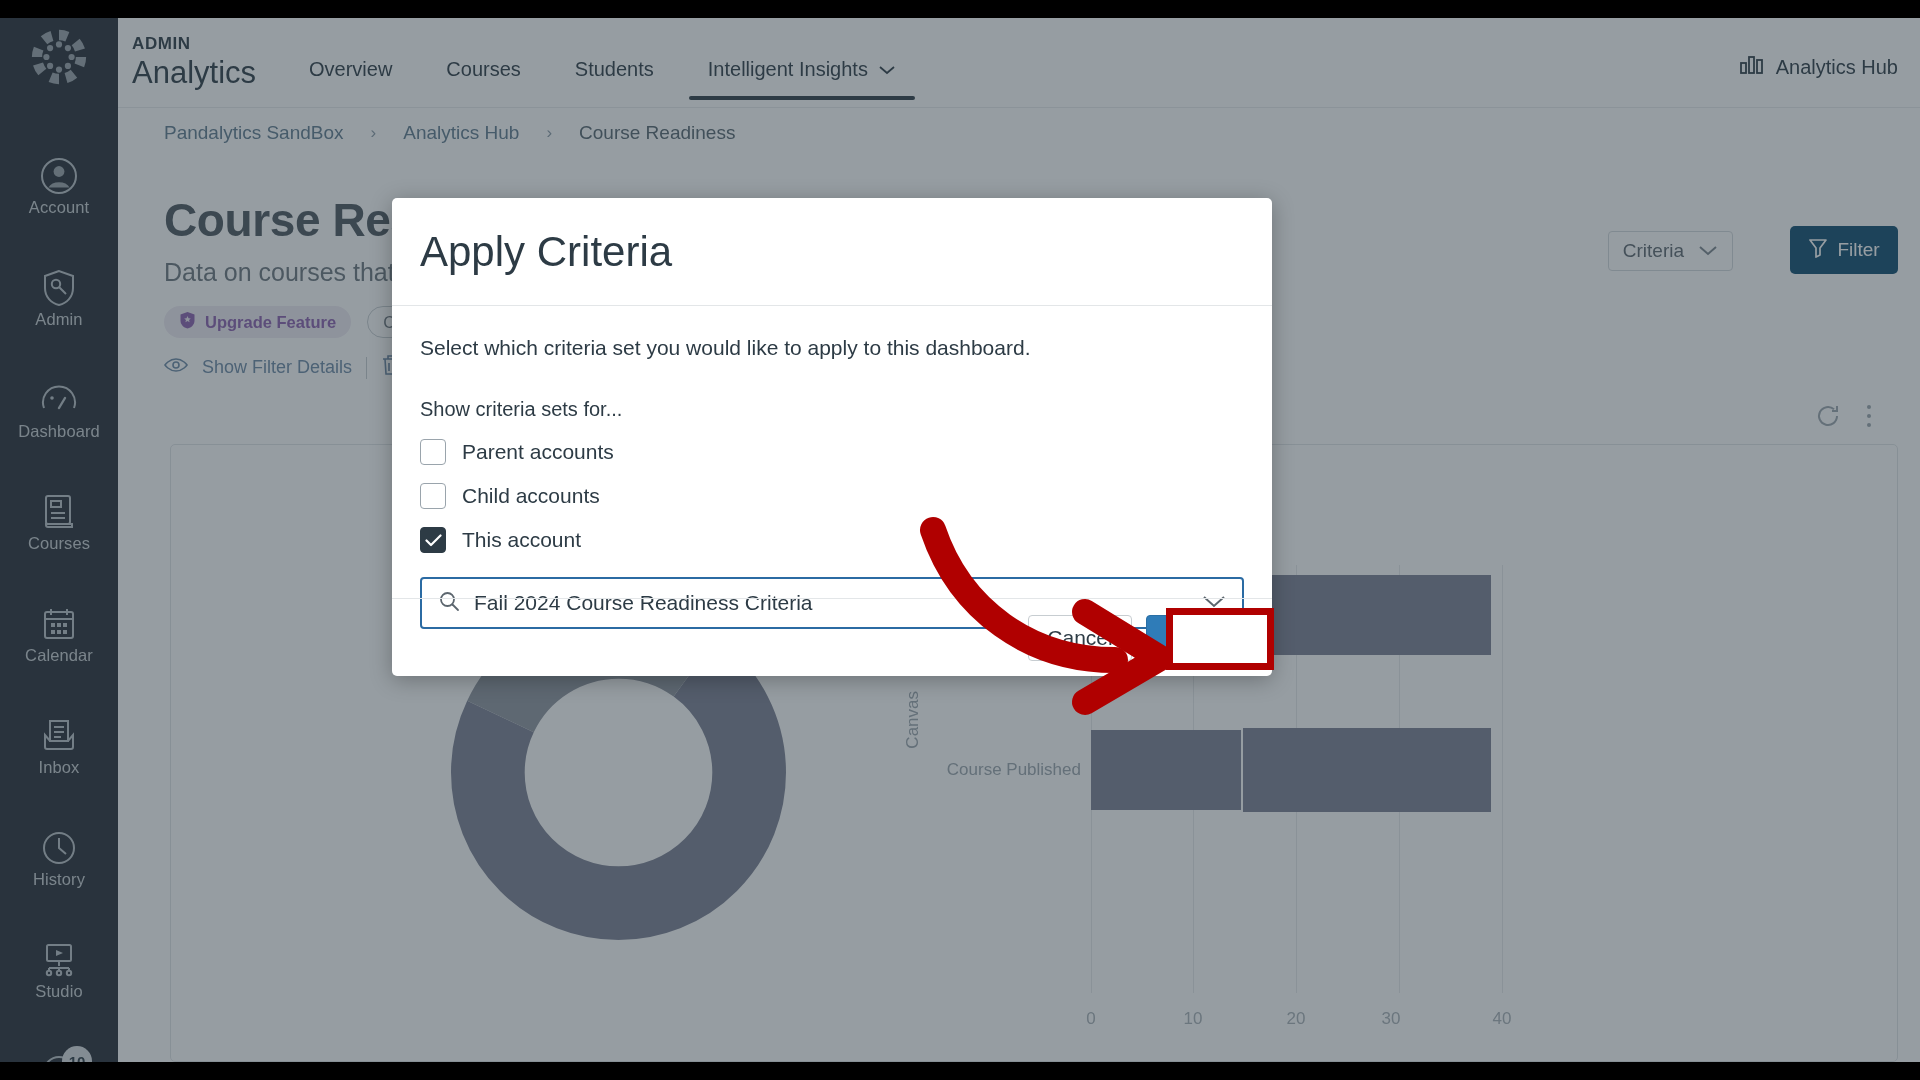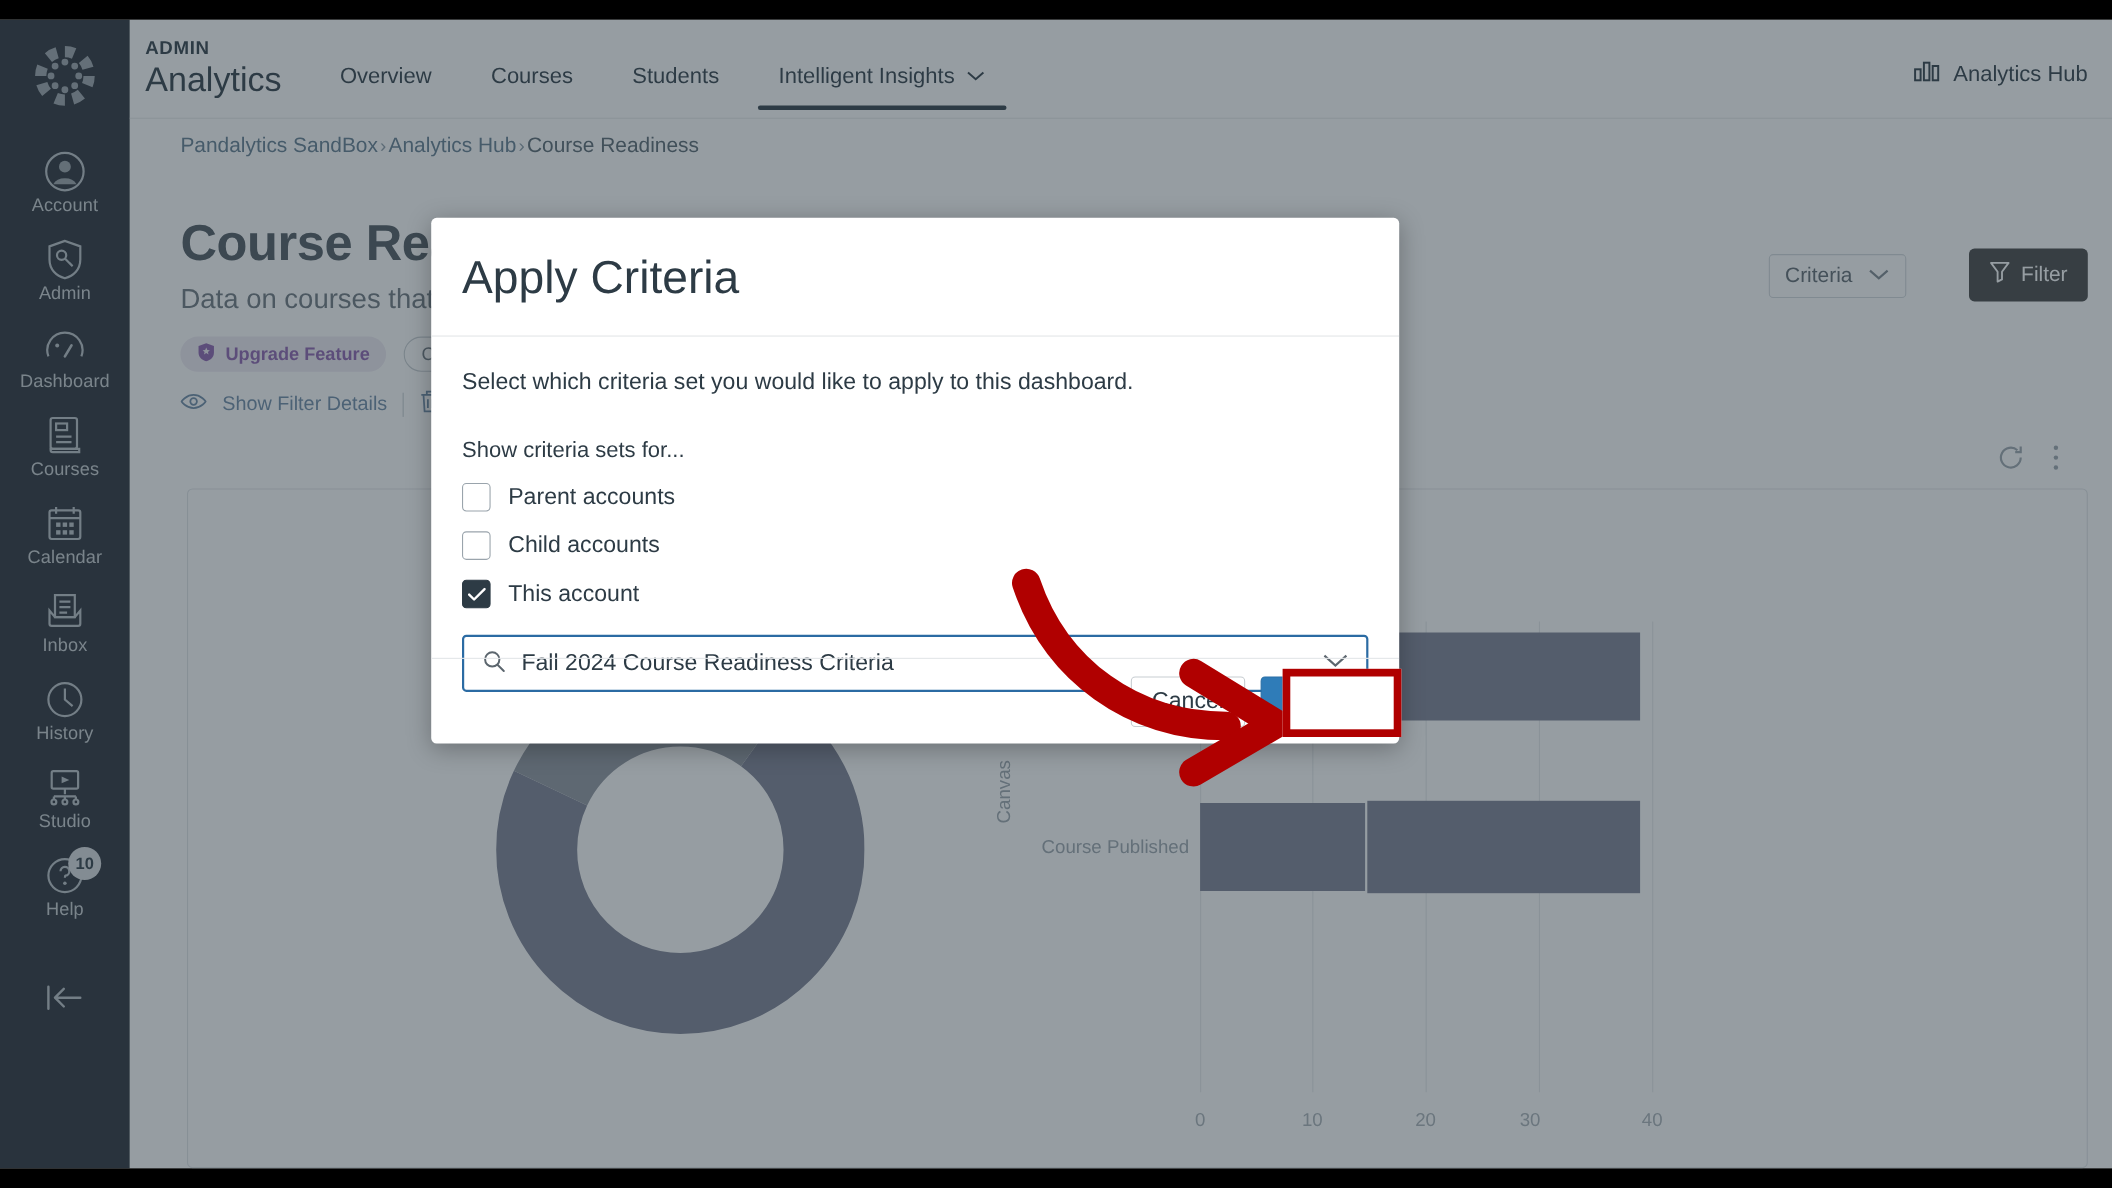--- a/index.html
+++ b/index.html
@@ -9,21 +9,22 @@
   #root { position:relative; width:1920px; height:1080px; background:#000; }
 
   
   #page { position:absolute; left:0; top:18px; width:1920px; height:1044px; background:#fff; overflow:hidden; }
 
   
   #globalnav {
     position:absolute; left:0; top:0; width:118px; height:1044px;
     background:#242b34; color:#c7cdd1;
     display:flex; flex-direction:column; align-items:center;
-    padding-top:20px;
+    padding-top:8px;
+    gap:32px;
   }
   .canvas-logo { width:62px; height:62px; margin-bottom:26px; }
   .nav-item { width:100%; display:flex; flex-direction:column; align-items:center;
               padding:9px 0 9px; text-decoration:none; color:#c7cdd1; position:relative; }
   .nav-item .ico { height:42px; display:flex; align-items:center; justify-content:center; }
   .nav-item .lbl { font-size:16.5px; line-height:19px; margin-top:1px; letter-spacing:.1px; }
   .badge { position:absolute; top:4px; left:62px; min-width:30px; height:30px; border-radius:15px;
            background:#d9dde1; color:#2d3b45; font-size:15px; font-weight:700;
            display:flex; align-items:center; justify-content:center; padding:0 6px; }
   #collapse-btn { margin-top:34px; width:100%; display:flex; justify-content:center; padding:14px 0; }
@@ -39,21 +40,21 @@
   #topnav { position:absolute; left:164px; top:36px; display:flex; gap:0; align-items:center; }
   .topnav-item { position:relative; padding:0 27px; font-size:20px; color:#2d3b45; cursor:pointer;
                  display:flex; align-items:center; gap:10px; line-height:30px; }
   .topnav-item.active::after { content:""; position:absolute; left:8px; right:8px; bottom:-16px;
                                height:4px; background:#2d3b45; border-radius:2px; }
   #hub-link { position:absolute; right:22px; top:36px; display:flex; align-items:center; gap:11px;
               font-size:20px; color:#2d3b45; cursor:pointer; }
 
   
   #breadcrumb { position:absolute; left:46px; top:104px; display:flex; align-items:center;
-                gap:2px; font-size:19px; }
+                gap:27px; font-size:19px; }
   #breadcrumb a { color:#5f7a8e; text-decoration:none; }
   #breadcrumb .sep { color:#8a9aa6; font-size:17px; }
   #breadcrumb .cur { color:#55646e; }
 
   
   #page-title { position:absolute; left:46px; top:175px; font-size:46px; font-weight:700;
                 color:#4a545c; letter-spacing:-.4px; }
   #page-sub { position:absolute; left:46px; top:240px; font-size:25px; color:#6b757d; }
 
   
@@ -66,21 +67,21 @@
   
   #filterrow { position:absolute; left:46px; top:336px; display:flex; align-items:center;
                gap:14px; font-size:18px; color:#6b88a5; }
   #filterrow .divider { width:1px; height:22px; background:#c7cdd1; }
 
   
   #criteria-select { position:absolute; right:187px; top:213px; height:40px;
                      border:1px solid #d3d8dc; border-radius:4px; padding:0 14px;
                      display:flex; align-items:center; gap:14px; font-size:19px; color:#5c666e; background:#fff; }
   #filter-btn { position:absolute; right:22px; top:208px; width:108px; height:48px;
-                background:#404040; border-radius:5px; display:flex; align-items:center;
+                background:#0c4a6e; border-radius:5px; display:flex; align-items:center;
                 justify-content:center; gap:9px; color:#fff; font-size:19px; }
 
   
   #card { position:absolute; left:52px; top:426px; right:22px; bottom:0;
           border:1px solid #e1e4e7; border-radius:5px; background:#fff; }
   #card-tools { position:absolute; right:24px; top:-42px; display:flex; align-items:center; gap:24px; color:#9aa4ac; }
 
   
   #donut { position:absolute; left:280px; top:160px; width:335px; height:335px; }
   

